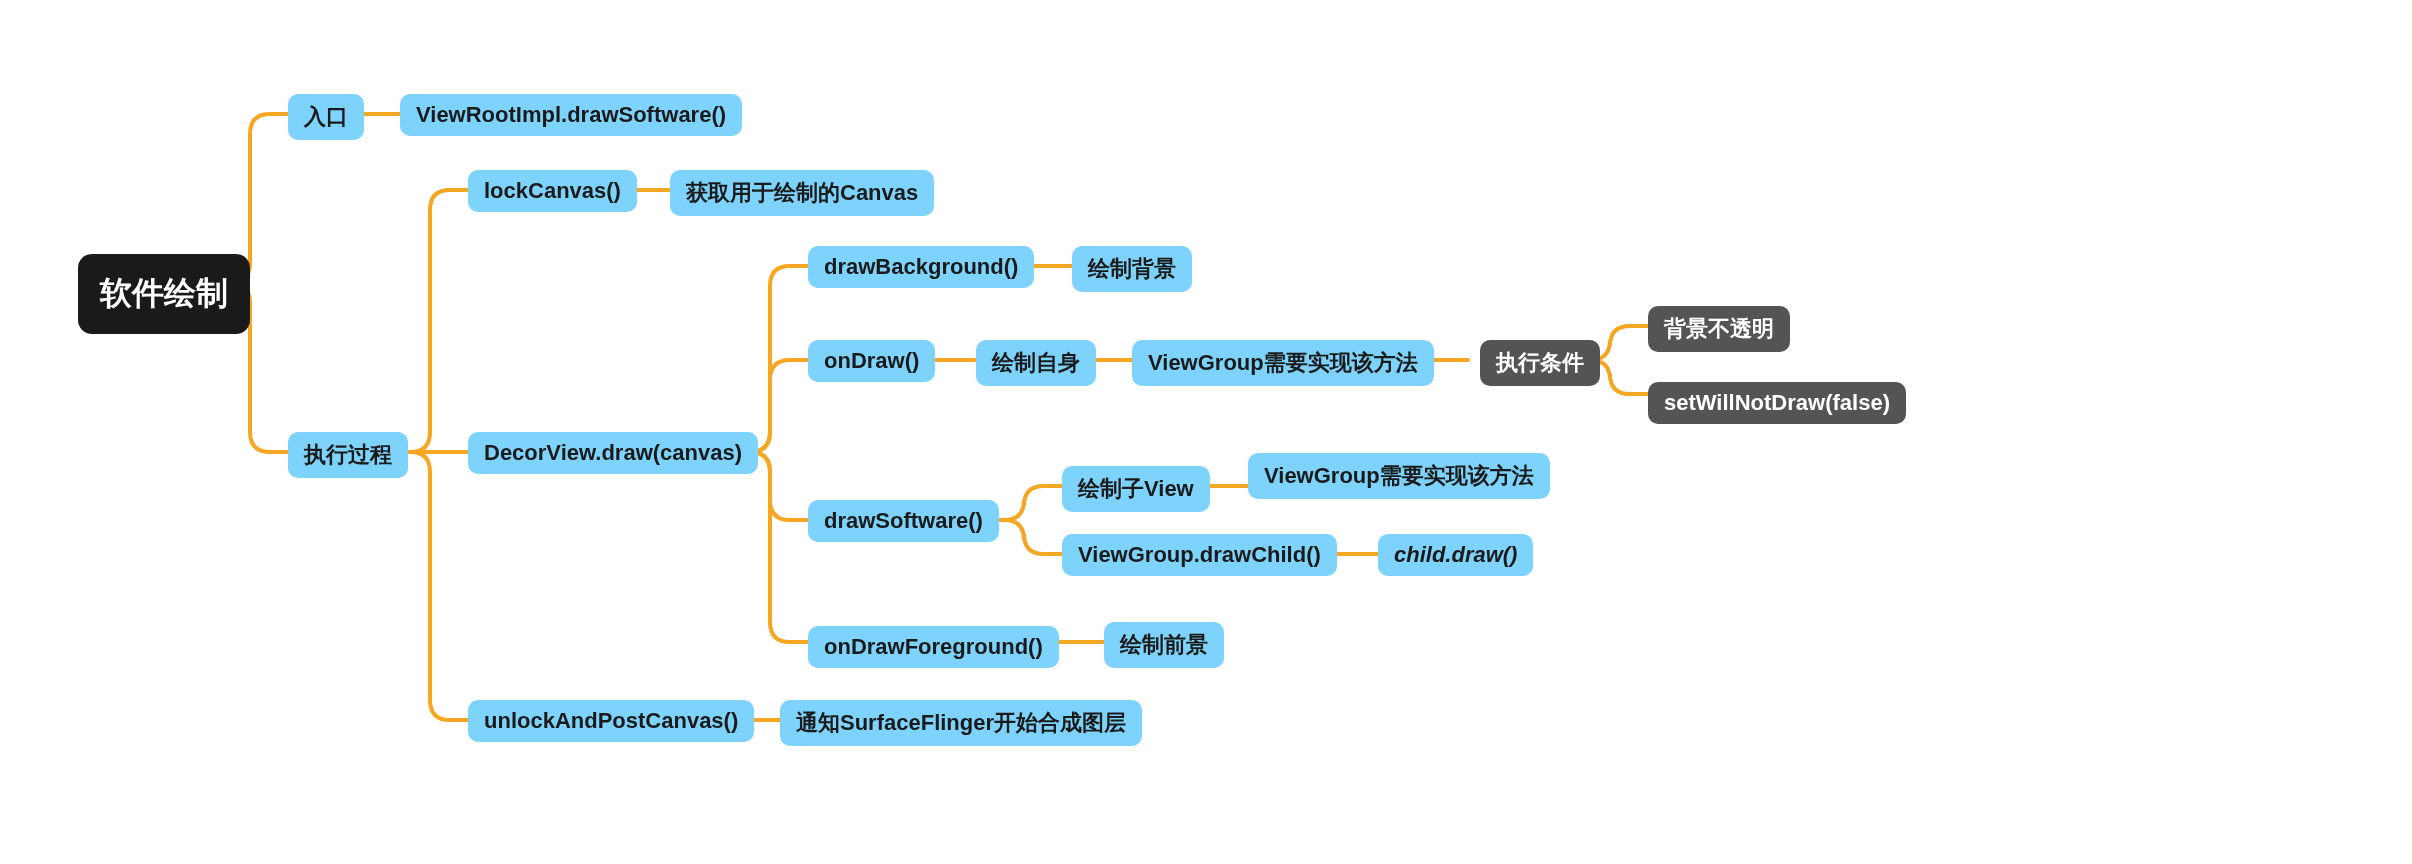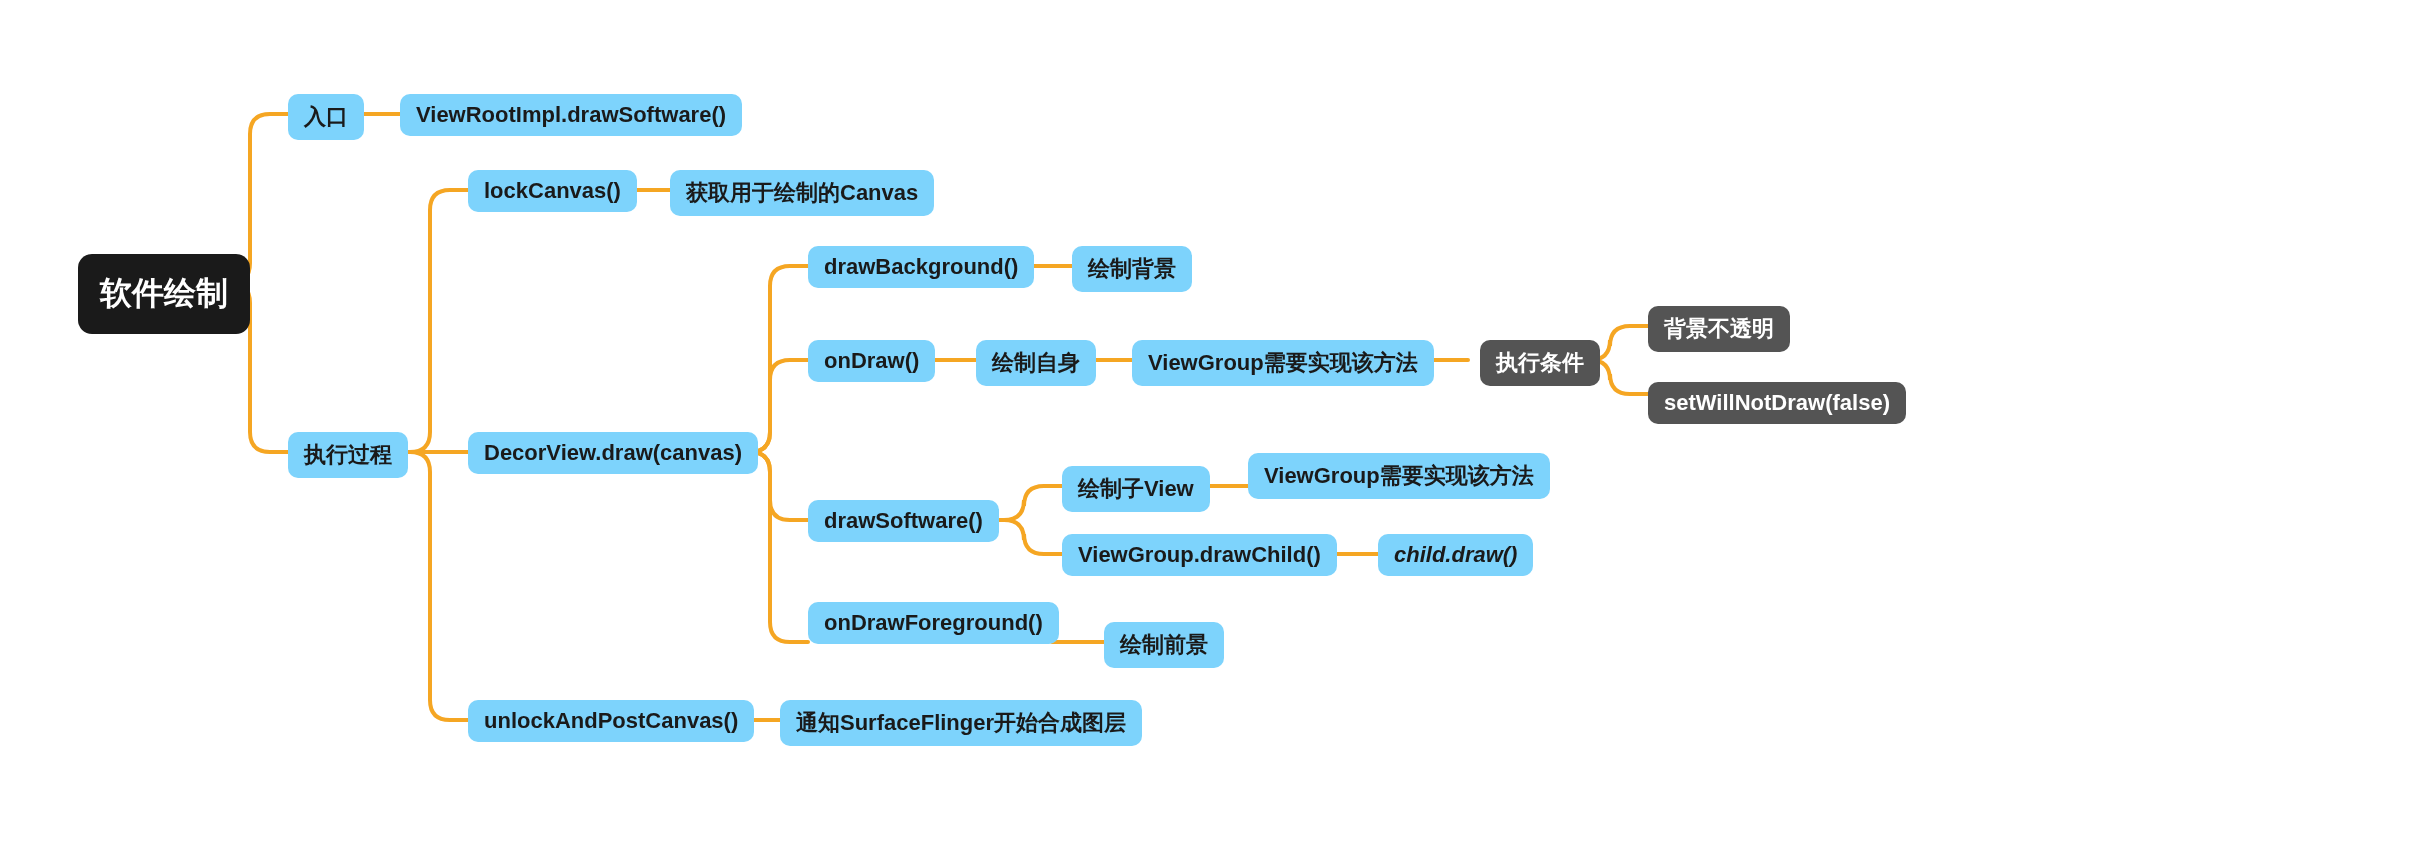--- a/index.html
+++ b/index.html
@@ -123,17 +123,17 @@
 <div class="node dark" style="left:1468px; top:340px;margin-left:12px;">执行条件</div>
 <div class="node dark" style="left:1648px; top:306px;">背景不透明</div>
 <div class="node dark" style="left:1648px; top:382px;">setWillNotDraw(false)</div>
 
 <div class="node light" style="left:808px; top:500px;">drawSoftware()</div>
 <div class="node light" style="left:1062px; top:466px;">绘制子View</div>
 <div class="node light" style="left:1248px; top:453px;">ViewGroup需要实现该方法</div>
 <div class="node light" style="left:1062px; top:534px;">ViewGroup.drawChild()</div>
 <div class="node light" style="left:1378px; top:534px;font-style:italic;">child.draw()</div>
 
-<div class="node light" style="left:808px; top:602px;">onDrawForeground()</div>
+<div class="node light" style="left:808px; top:626px;">onDrawForeground()</div>
 <div class="node light" style="left:1104px; top:622px;">绘制前景</div>
 
 <div class="node light" style="left:468px; top:700px;">unlockAndPostCanvas()</div>
 <div class="node light" style="left:780px; top:700px;">通知SurfaceFlinger开始合成图层</div>
 
 </body></html>

